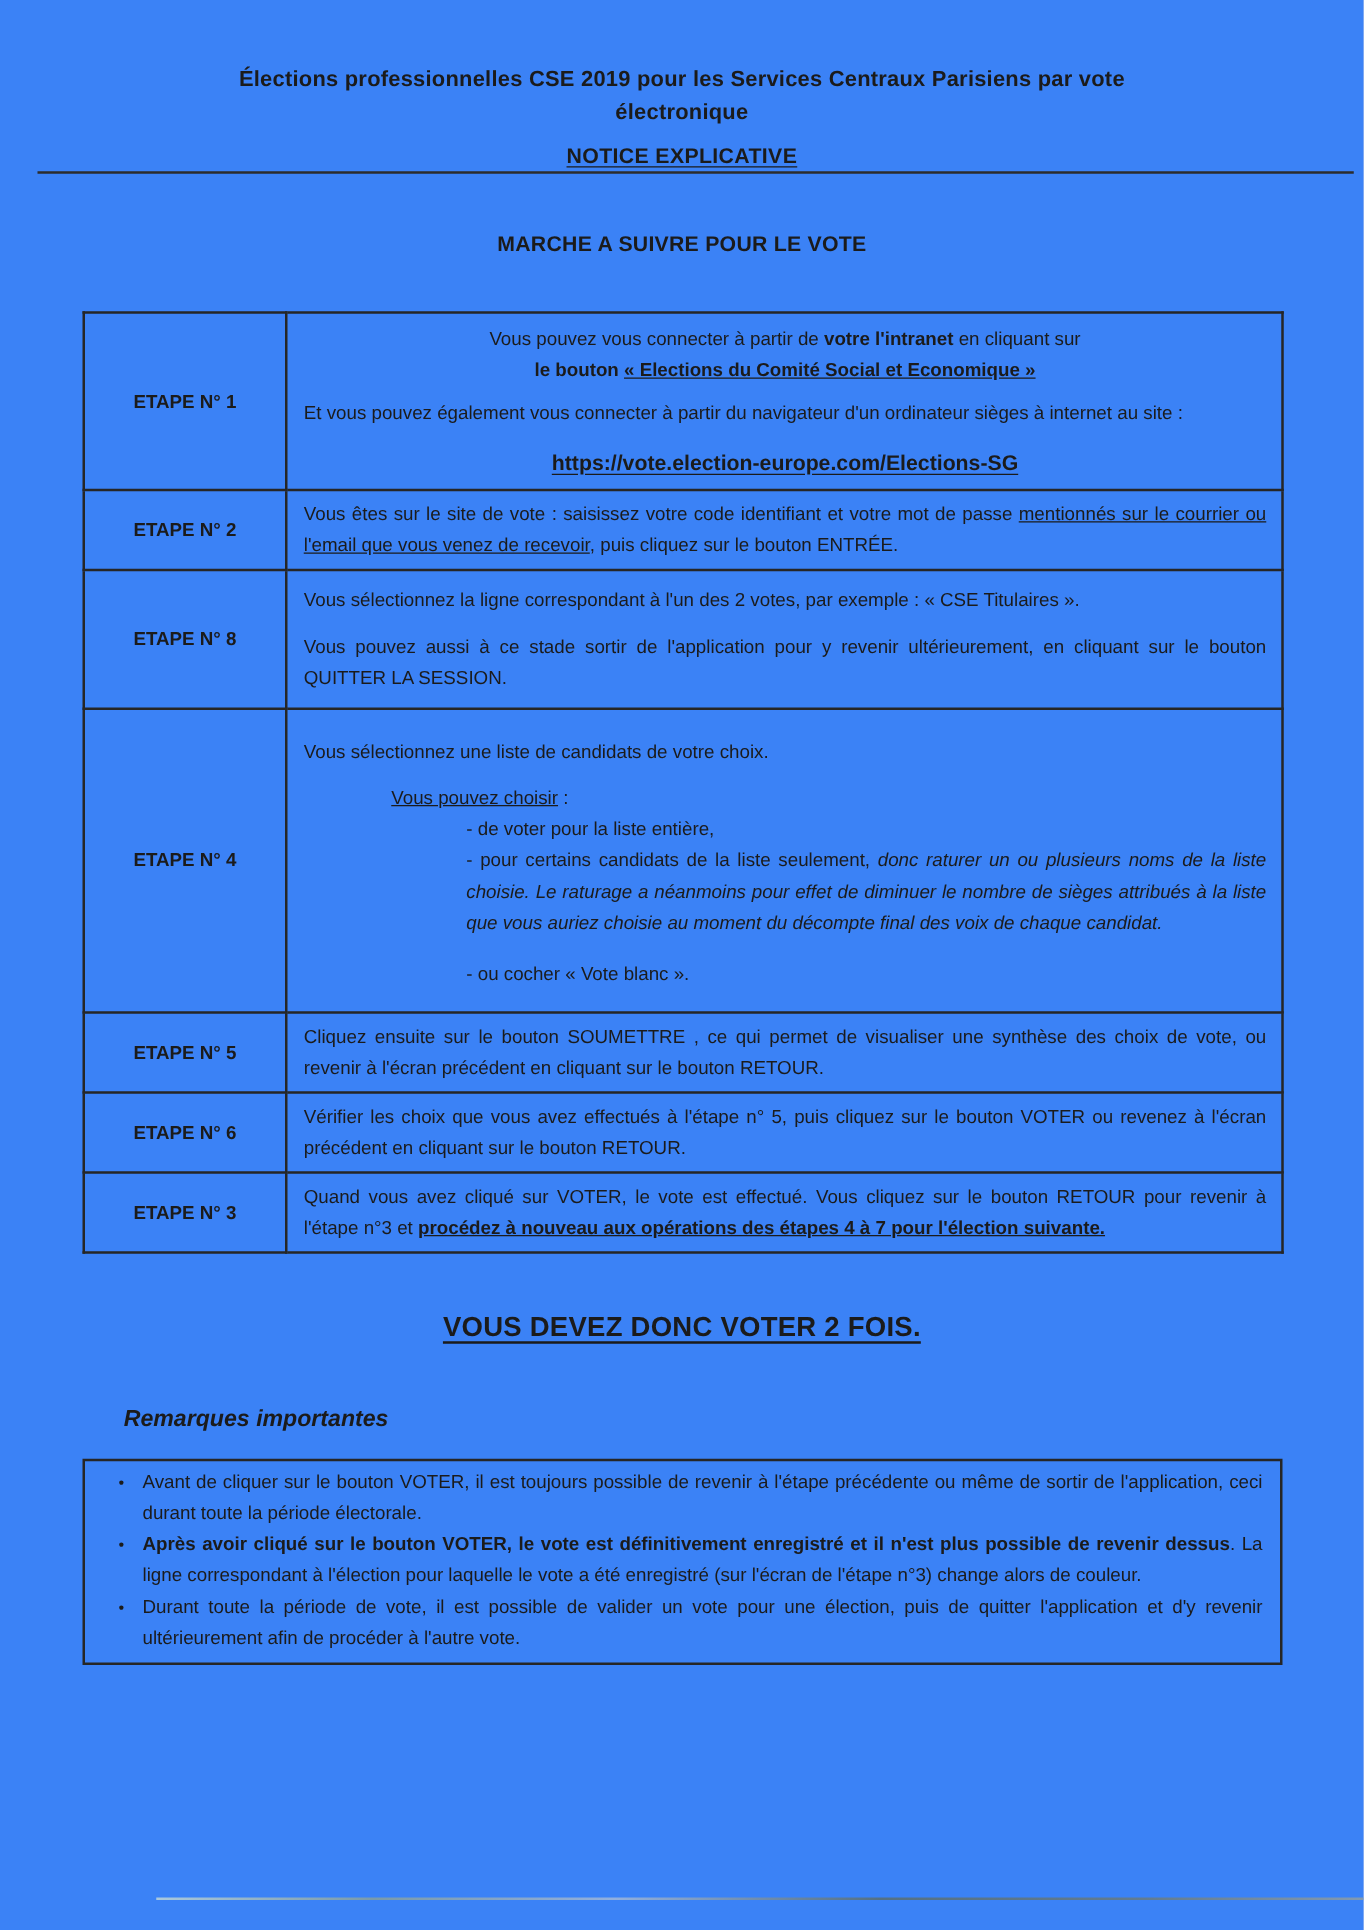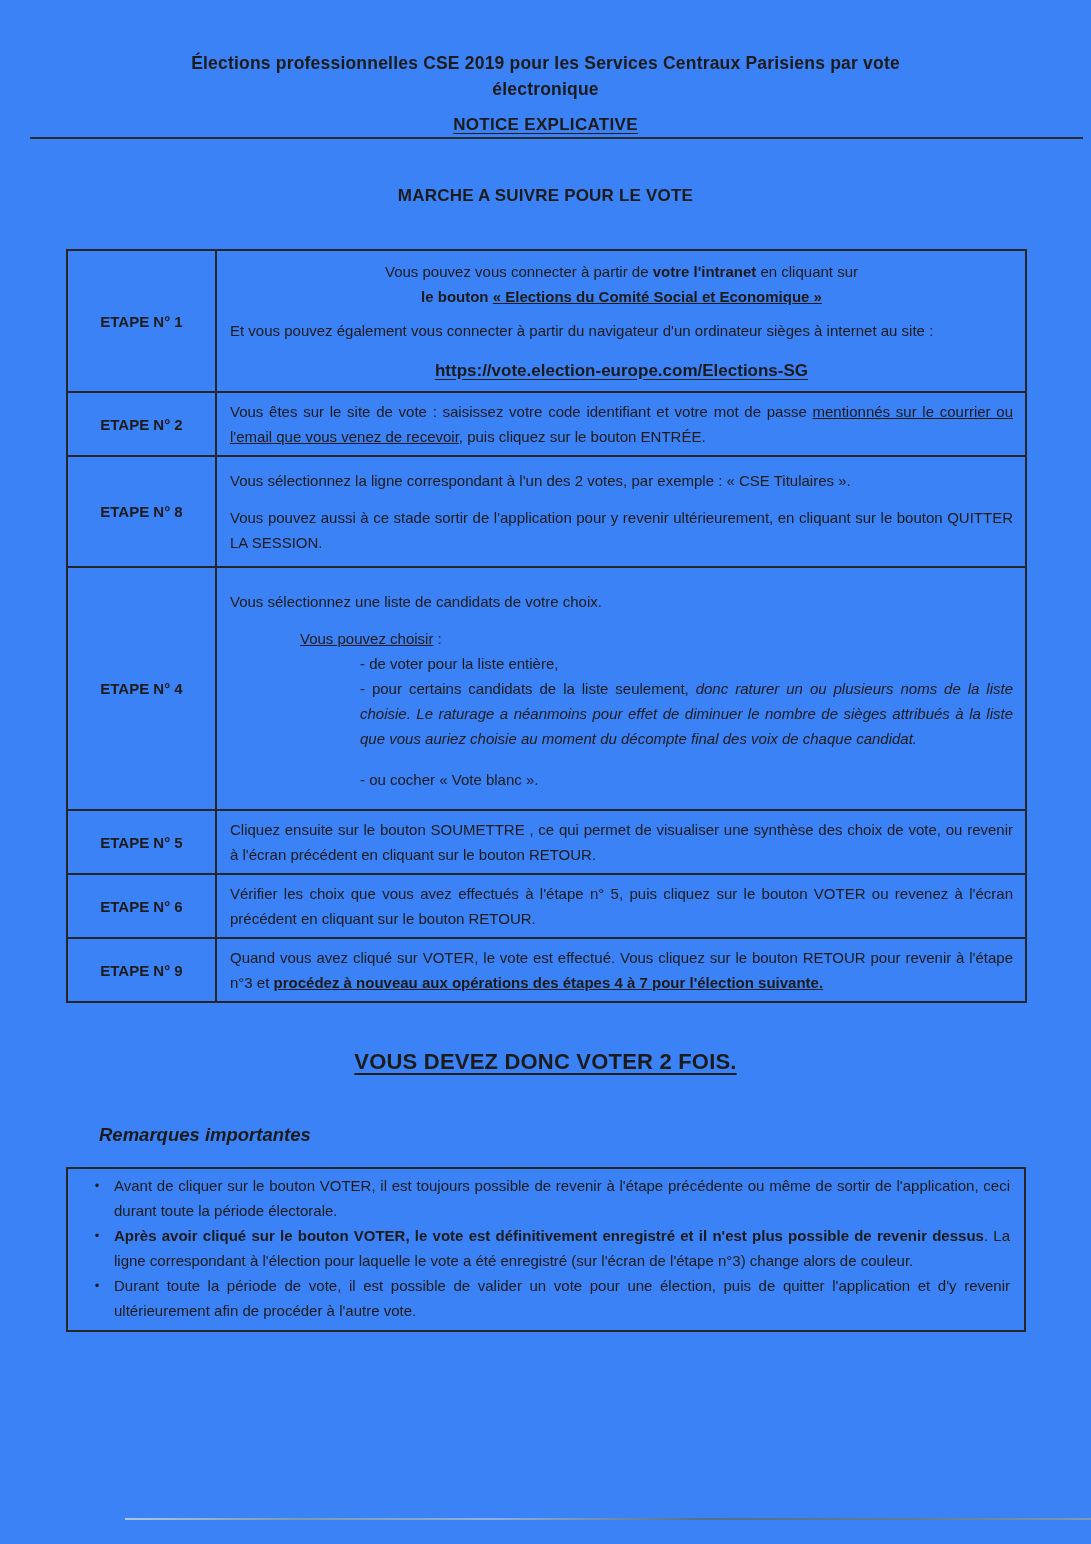--- a/index.html
+++ b/index.html
@@ -57,21 +57,21 @@
     border-collapse: collapse;
     table-layout: fixed;
   }
   table.steps, table.steps td { border: 2px solid #262626; }
   table.steps td {
     font-size: 15px;
     line-height: 25px;
     vertical-align: middle;
   }
   td.label-cell {
-    width: 149px;
+    width: 162px;
     text-align: center;
     font-weight: bold;
     font-size: 15.5px;
   }
   td.content-cell { padding: 6px 12px 6px 13px; }
   td.v-top { vertical-align: top; }
   .p-mt { margin-top: 12px; }
   .row1-p2 { margin-top: 9px; }
   .url-line {
     margin-top: 15px;
@@ -177,21 +177,21 @@
         <p class="just">Cliquez ensuite sur le bouton SOUMETTRE , ce qui permet de visualiser une synthèse des choix de vote, ou revenir à l'écran précédent en cliquant sur le bouton RETOUR.</p>
       </td>
     </tr>
     <tr style="height:62px;">
       <td class="label-cell">ETAPE N° 6</td>
       <td class="content-cell">
         <p class="just">Vérifier les choix que vous avez effectués à l'étape n° 5, puis cliquez sur le bouton VOTER ou revenez à l'écran précédent en cliquant sur le bouton RETOUR.</p>
       </td>
     </tr>
     <tr style="height:59px;">
-      <td class="label-cell">ETAPE N° 9</td>
+      <td class="label-cell">ETAPE N° 3</td>
       <td class="content-cell">
         <p class="just"><span>Quand vous avez cliqué sur VOTER, le vote est effectué. Vous cliquez sur le bouton RETOUR pour revenir à l'étape n°3 et </span><span class="b u">procédez à nouveau aux opérations des étapes 4 à 7 pour l'élection suivante.</span></p>
       </td>
     </tr>
   </tbody>
     </table>
 
   <div class="vote-twice">
     <span>VOUS DEVEZ DONC VOTER 2 FOIS.</span>
   </div>

